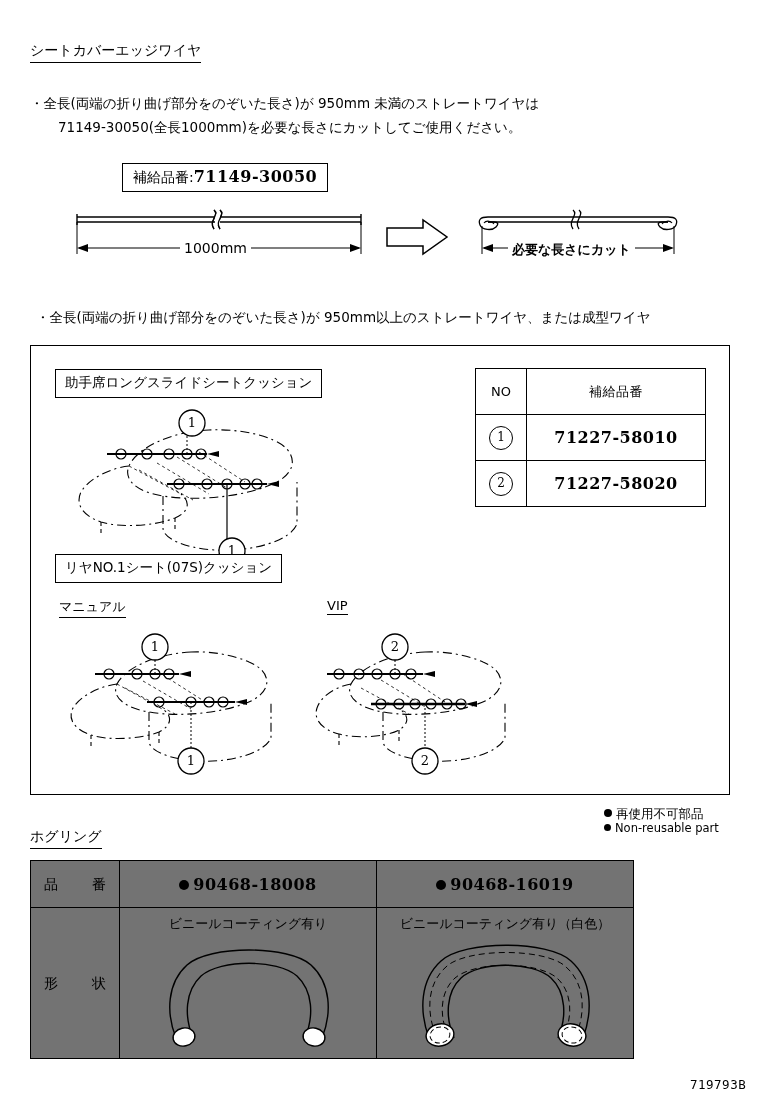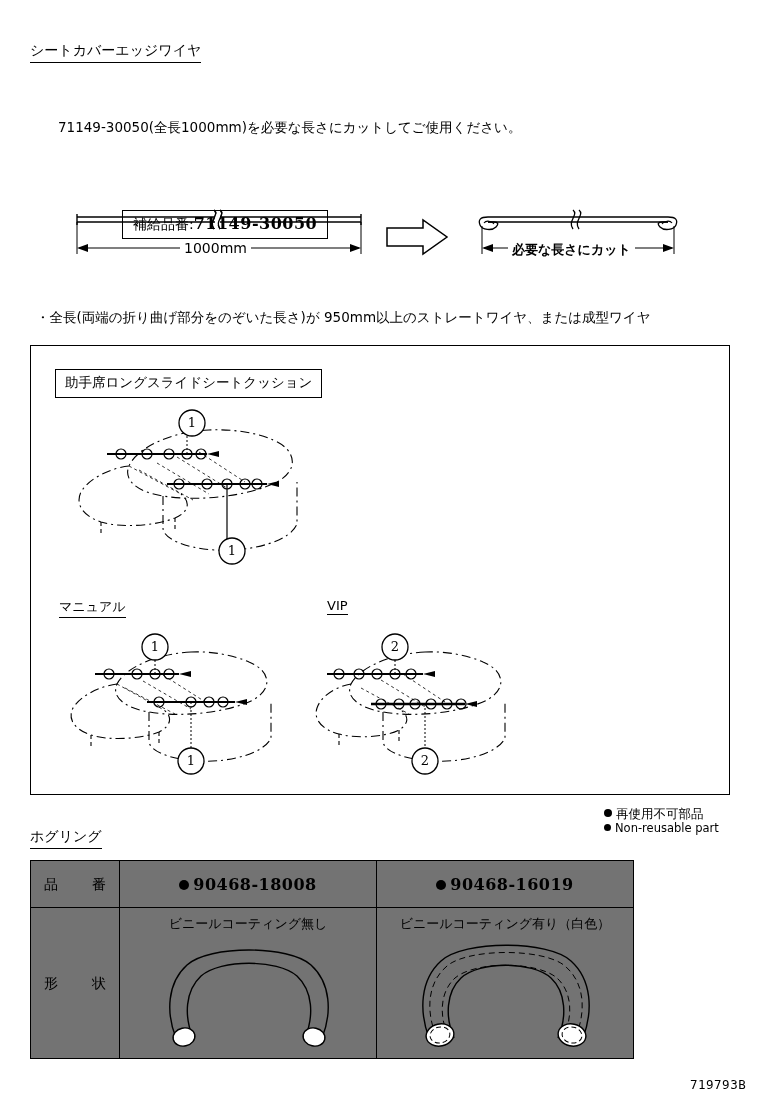--- a/index.html
+++ b/index.html
@@ -41,21 +41,20 @@
   }
 
   
   .supply-box {
     position: absolute;
     border: 1.5px solid #000;
     padding: 3px 10px 4px 10px;
     font-size: 14px;
     white-space: nowrap;
     background: #fff;
-    margin-top: 47px;
   }
   .supply-box .pn {
     font-family: "DejaVu Serif", "Liberation Serif", serif;
     font-weight: bold;
     font-size: 16px;
     letter-spacing: 0.5px;
   }
 
   
   .dim-label {
@@ -206,20 +205,21 @@
 
   svg { display: block; }
 </style>
 </head>
 <body>
 
 <div class="page">
 
   <div class="underline-head jp" style="left:30px; top:42px;">シートカバーエッジワイヤ</div>
 
+  <div class="bullet-line jp" style="left:30px; top:92px;">・全長(両端の折り曲げ部分をのぞいた長さ)が 950mm 未満のストレートワイヤは</div>
   <div class="bullet-line jp" style="left:58px; top:116px;">71149-30050(全長1000mm)を必要な長さにカットしてご使用ください。</div>
 
   <div class="supply-box jp" style="left:122px; top:163px;">
     <span>補給品番:</span><span class="pn">71149-30050</span>
   </div>
 
   <svg style="position:absolute; left:75px; top:208px;" width="290" height="60">
 
     <line x1="2" y1="9" x2="286" y2="9" stroke="#000" stroke-width="1.4"></line>
     <line x1="2" y1="14" x2="286" y2="14" stroke="#000" stroke-width="1.4"></line>
@@ -326,21 +326,42 @@
         </svg>
       <span style="position:absolute; left:0; top:0; width:30px; height:30px; line-height:30px; text-align:center; font-size:13px; font-family:'DejaVu Serif','Liberation Serif',serif;">1</span>
     </div>
     <div style="position:absolute; left:186px; top:190px;">
       <svg width="30" height="30">
           <circle cx="15" cy="15" r="13" fill="#fff" stroke="#000" stroke-width="1.3"></circle>
         </svg>
       <span style="position:absolute; left:0; top:0; width:30px; height:30px; line-height:30px; text-align:center; font-size:13px; font-family:'DejaVu Serif','Liberation Serif',serif;">1</span>
     </div>
 
-
+    <table class="no-table" style="left:444px; top:22px;">
+      <tbody>
+          <tr>
+        <td class="hdr cell-no">NO</td>
+        <td class="hdr cell-pn" style="font-family:'DejaVu Sans','Liberation Sans',sans-serif; font-weight:normal; font-size:13px;">補給品番</td>
+      </tr>
+      <tr>
+        <td class="cell-no">
+          <span class="circled">1</span>
+        </td>
+        <td class="cell-pn">71227-58010</td>
+      </tr>
+      <tr>
+        <td class="cell-no">
+          <span class="circled">2</span>
+        </td>
+        <td class="cell-pn">71227-58020</td>
+      </tr>
+    </tbody>
+      </table>
+
+    <div class="caption-box jp" style="left:24px; top:208px;">リヤNO.1シート(07S)クッション</div>
 
     <div class="sub-label jp" style="left:28px; top:252px;">マニュアル</div>
     <div class="sub-label jp" style="left:296px; top:252px;">VIP</div>
 
     <svg style="position:absolute; left:20px; top:288px;" width="250" height="150">
       <g fill="none" stroke="#000" stroke-width="1.1">
         <path d="M140 18 C104 20, 74 34, 66 50 C60 63, 74 74, 98 78
                  C132 84, 178 78, 202 66 C222 55, 220 37, 198 28
                  C182 21, 160 17, 140 18 Z" stroke-dasharray="9,4,2,4"></path>
         <path d="M66 50 C50 52, 30 61, 22 74 C16 85, 24 96, 40 101
@@ -464,21 +485,21 @@
       <td class="col-b row-pn">
         <span class="dot" style="width:10px;height:10px;vertical-align:0px;"></span><span class="hog-pn">90468-16019</span>
       </td>
     </tr>
     <tr>
       <td class="col-head row-shape">
         <span class="hog-head-text jp">形　状</span>
       </td>
       <td class="col-a row-shape">
         <div class="shape-cell-inner">
-          <div class="hog-desc jp">ビニールコーティング無し</div>
+          <div class="hog-desc jp">ビニールコーティング有り</div>
           <svg width="210" height="108" style="margin-top:8px;">
 
             <path d="M33 97 C23 72, 24 42, 44 24 C66 4, 146 4, 168 24
                      C188 42, 189 72, 179 97" fill="none" stroke="#000" stroke-width="1.4"></path>
 
             <path d="M50 97 C41 75, 42 50, 58 35 C78 18, 134 18, 154 35
                      C170 50, 171 75, 162 97" fill="none" stroke="#000" stroke-width="1.4"></path>
 
             <ellipse cx="41" cy="96" rx="11" ry="9" transform="rotate(-12 41 96)" fill="#fff" stroke="#000" stroke-width="1.4"></ellipse>
             <ellipse cx="171" cy="96" rx="11" ry="9" transform="rotate(12 171 96)" fill="#fff" stroke="#000" stroke-width="1.4"></ellipse>

